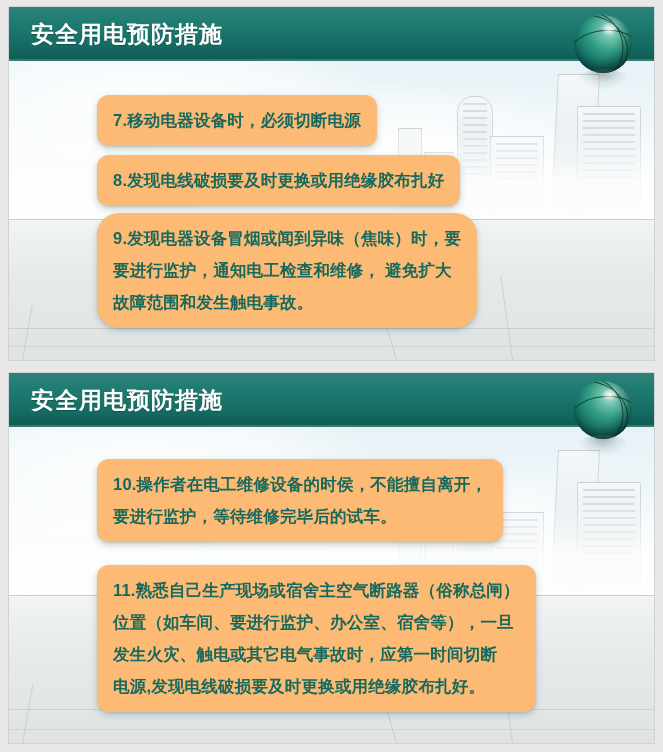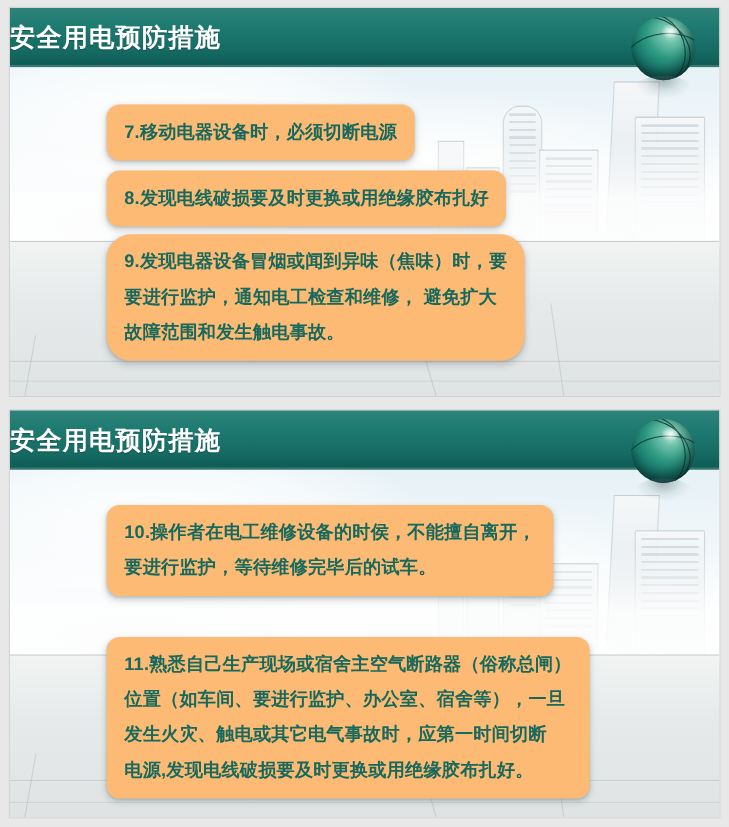--- a/index.html
+++ b/index.html
@@ -94,20 +94,21 @@
   }
   .titlebar:after{
     content:"";position:absolute;left:0;right:0;bottom:0;height:2px;
     background:rgba(255,255,255,.18);
   }
   .title{
     color:#ffffff;
     font-size:23px;
     font-weight:bold;
     letter-spacing:1px;
+    margin-left:22px;
     text-shadow:0 1px 1px rgba(0,0,0,.25);
     white-space:nowrap;
   }
 
   
   .orb-wrap{
     position:absolute;z-index:4;right:18px;top:8px;
     width:62px;height:78px;
   }
   .orb{
@@ -150,21 +151,21 @@
   }
   .bubble .ln{display:block;}
 
   
   .s1b7 {left:88px; top:34px;  }
   .s1b8 {left:88px; top:94px;  }
   .s1b9 {left:88px; top:152px;border-radius:22px; }
 
   
   .s2b10{left:88px; top:32px;  }
-  .s2b11{left:88px; top:152px; }
+  .s2b11{left:88px; top:138px; }
 </style>
 </head>
 <body>
 
 <div class="deck">
 
   <section class="slide one">
 
     <div class="bg">
       <div class="sky"></div>

